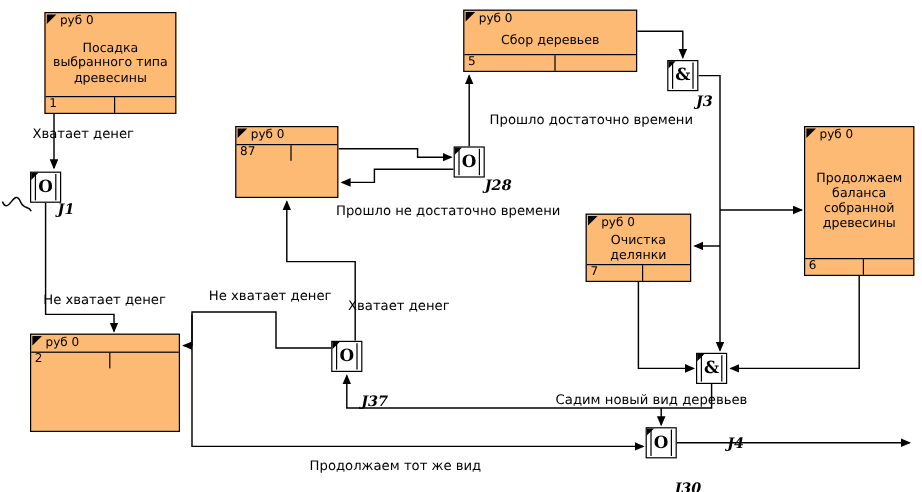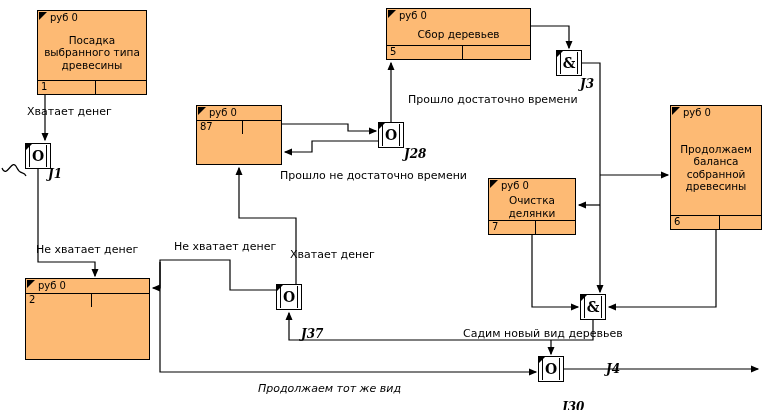--- a/index.html
+++ b/index.html
@@ -152,15 +152,15 @@
   </div>
   <div class="jlabel" style="left:562px;top:400px;">J30</div>
 
   <div class="elabel" style="left:27px;top:105px;">Хватает денег</div>
   <div class="elabel" style="left:408px;top:93px;">Прошло достаточно времени</div>
   <div class="elabel" style="left:280px;top:169px;">Прошло не достаточно времени</div>
   <div class="elabel" style="left:36px;top:243px;">Не хватает денег</div>
   <div class="elabel" style="left:174px;top:240px;">Не хватает денег</div>
   <div class="elabel" style="left:290px;top:248px;">Хватает денег</div>
   <div class="elabel" style="left:420px;top:327px;margin-left:43px;">Садим новый вид деревьев</div>
-  <div class="elabel" style="left:258px;top:382px;font-style:italic;">Продолжаем тот же вид</div>
+  <div class="elabel" style="left:258px;top:382px;">Продолжаем тот же вид</div>
 
 </div>
 
 </body></html>

